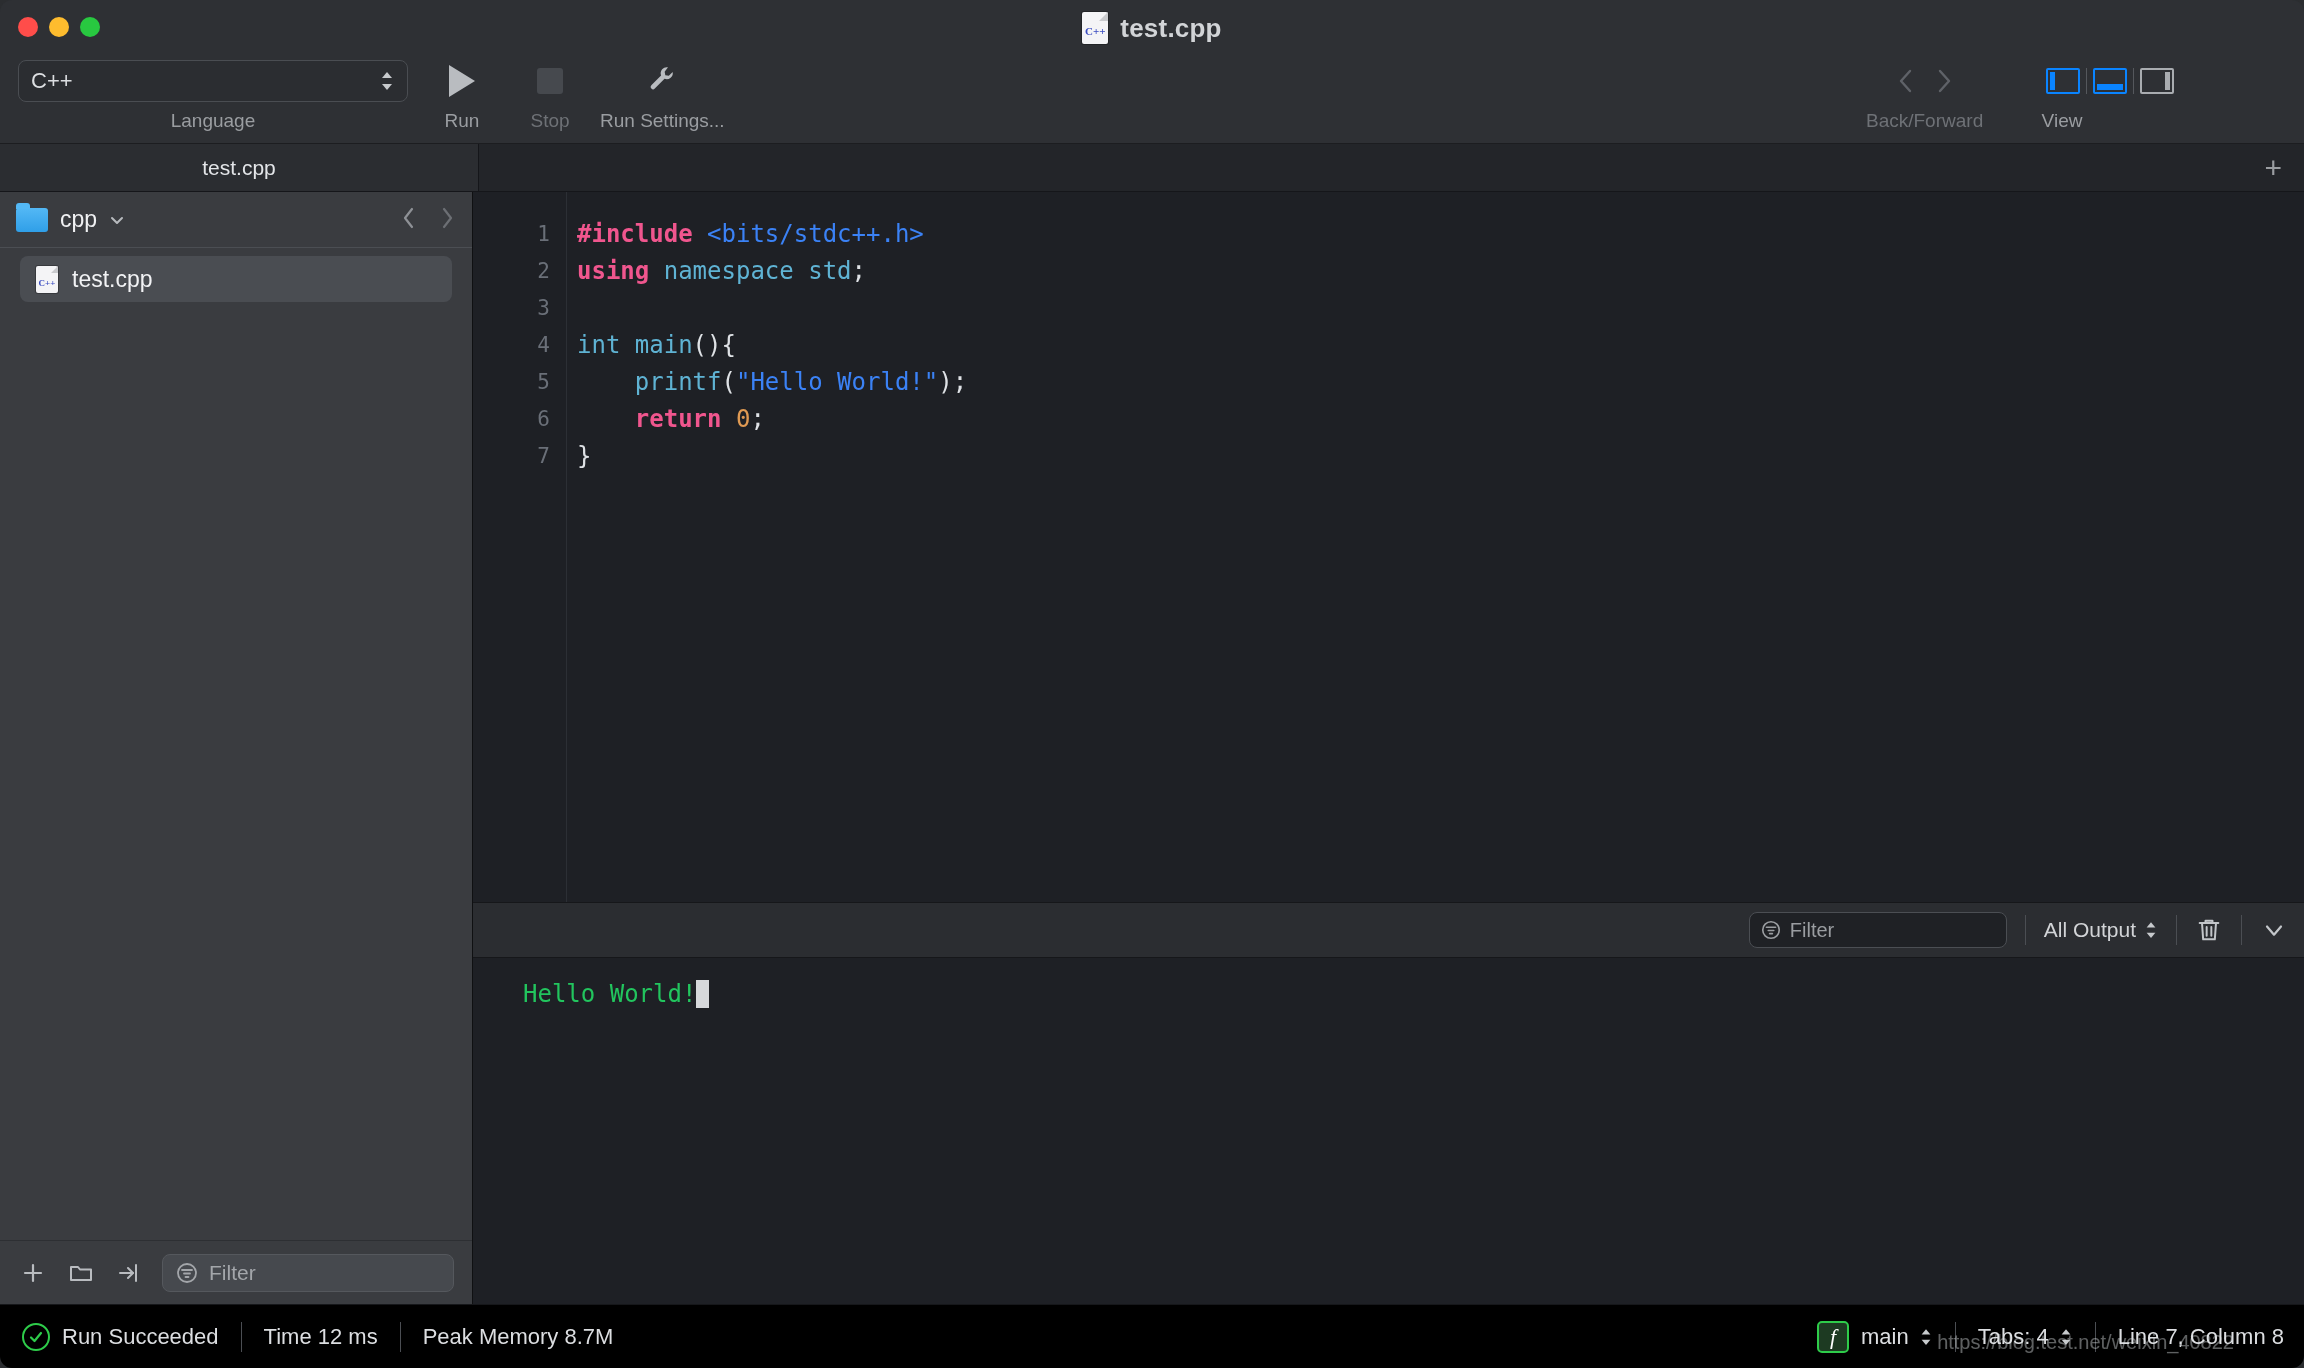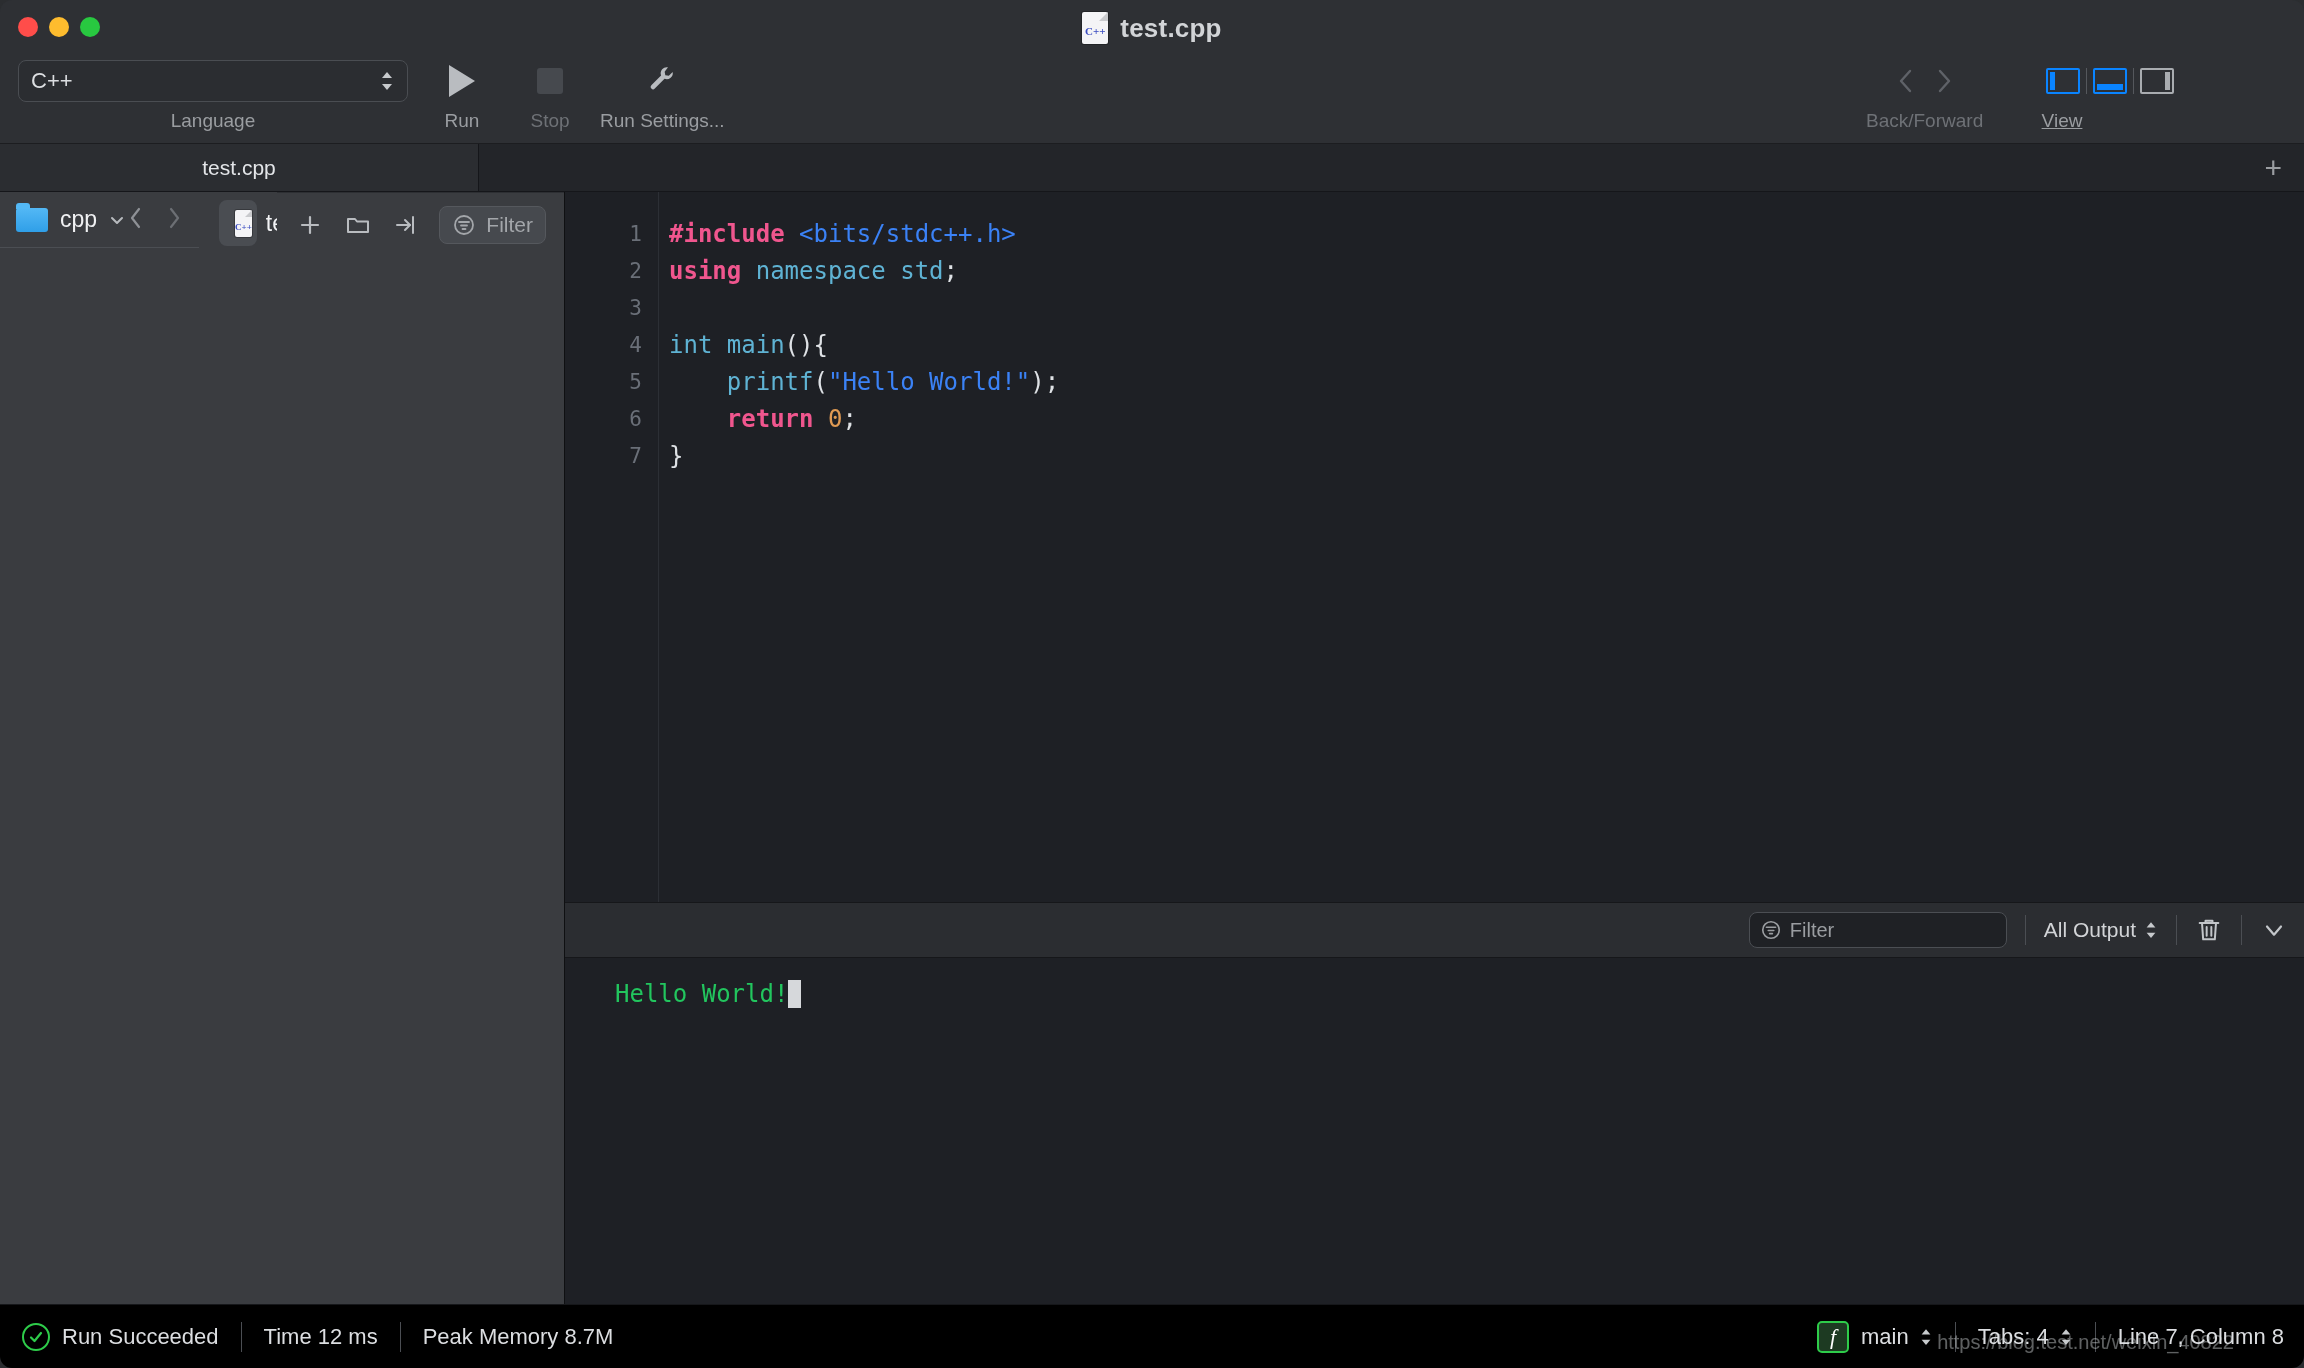--- a/index.html
+++ b/index.html
@@ -129,23 +129,23 @@
     font-size: 21px; color: #e3e5e8;
   }
   .tabbar-rest { flex: 1; display: flex; align-items: center; justify-content: flex-end; padding-right: 22px; }
   .plus-tab { font-size: 30px; color: #9a9da1; line-height: 1; }
 
   
   .body { flex: 1; display: flex; min-height: 0; }
 
   
   .sidebar {
-    width: 565px; flex: none;
+    width: 473px; flex: none;
     background: #3a3c40;
-    display: flex; flex-direction: row;
+    display: flex; flex-direction: column;
     border-right: 1px solid #0f1012;
   }
   .sb-header {
     height: 56px; flex: none;
     display: flex; align-items: center; padding: 0 16px;
     border-bottom: 1px solid #4b4e53;
   }
   .folder-icon {
     width: 32px; height: 24px; position: relative; flex: none;
     background: linear-gradient(#53b8f5, #2f9fe8);
@@ -368,21 +368,21 @@
               <span class="fill-bottom"></span>
             </span>
         </div>
         <span class="vsep"></span>
         <div class="view-btn">
           <span class="vpanel off">
               <span class="fill-right"></span>
             </span>
         </div>
       </div>
-      <div class="tb-label" style="margin-left:-96px;text-decoration:underline;">View</div>
+      <div class="tb-label" style="margin-left:-96px;">View</div>
     </div>
   </div>
 
   <div class="tabbar">
     <div class="tab">
       <span>test.cpp</span>
     </div>
     <div class="tabbar-rest">
       <span class="plus-tab">+</span>
     </div>

